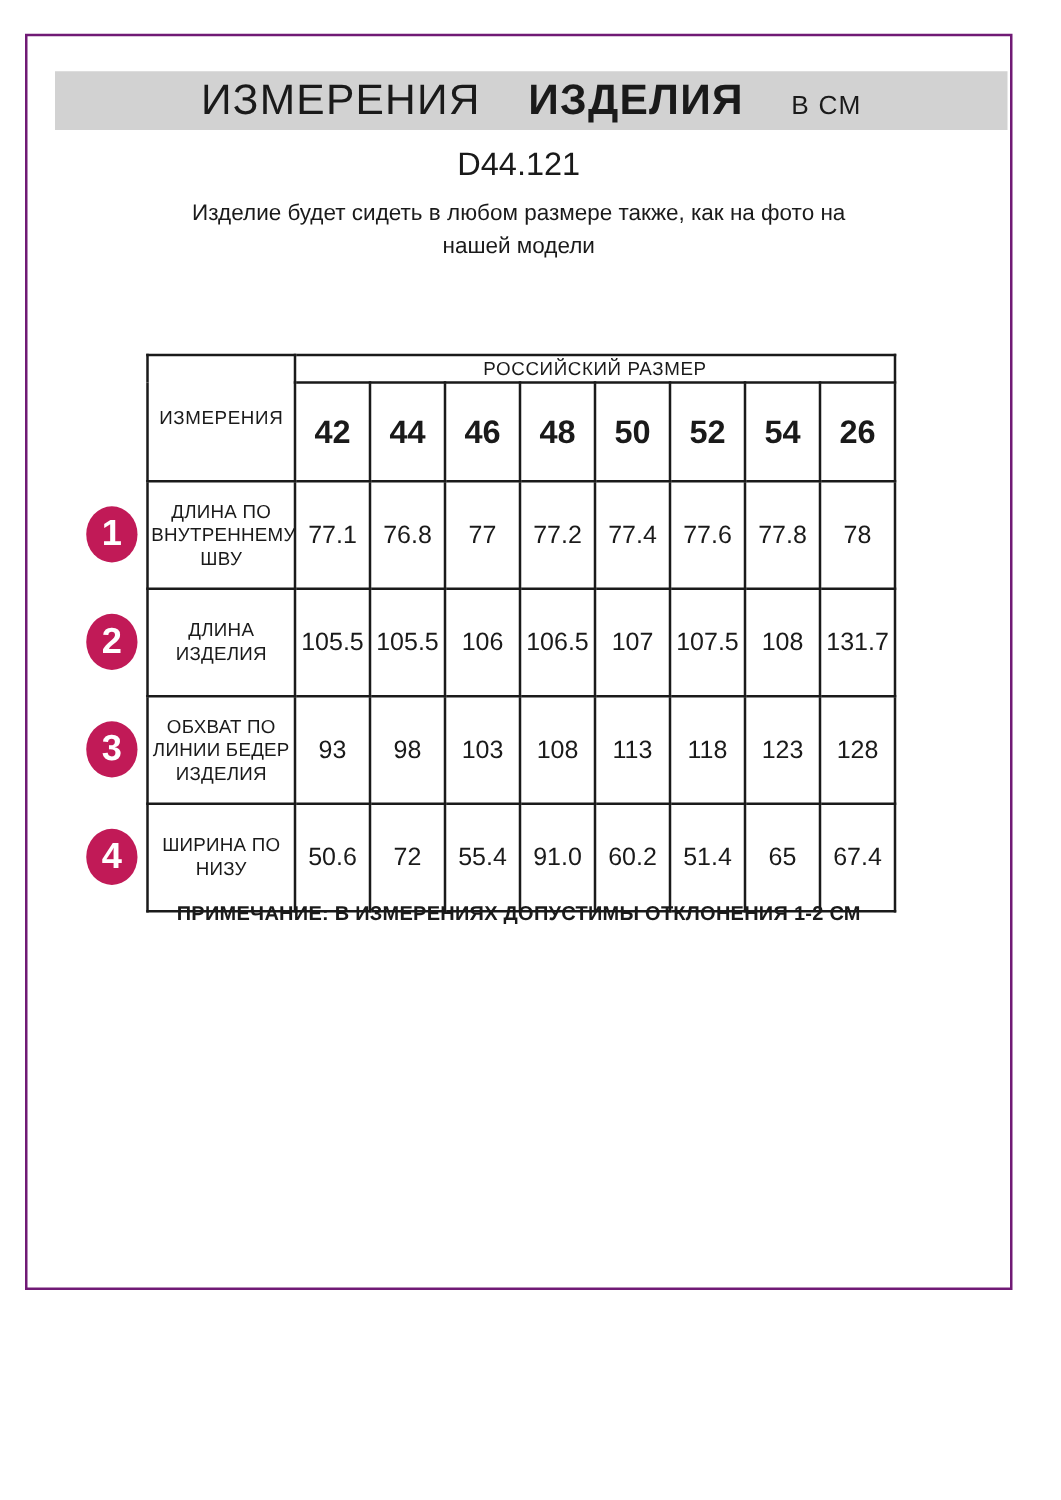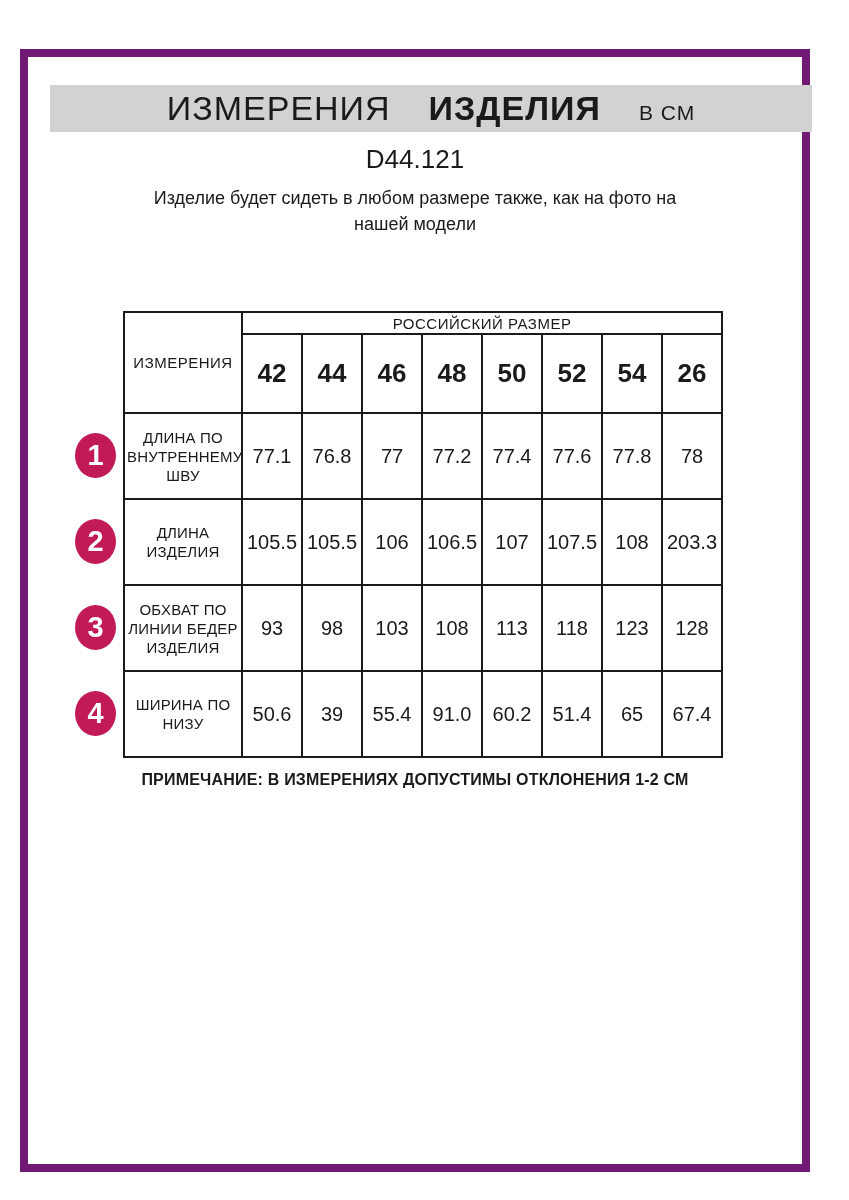--- a/index.html
+++ b/index.html
@@ -11,24 +11,23 @@
     background: #ffffff;
     font-family: "Liberation Sans", sans-serif;
     color: #1a1a1a;
     overflow: hidden;
   }
   .frame {
     position: absolute;
     left: 20px;
     top: 27px;
     width: 790px;
-    height: 1123px;
-    border: 8px solid #701a75;
+    height: 1005px;
+    border: 2px solid #701a75;
     background: #ffffff;
-    margin-top: 22px;
   }
   .title-bar {
     position: absolute;
     left: 22px;
     top: 28px;
     width: 762px;
     height: 47px;
     background: #d2d2d2;
     display: flex;
     justify-content: center;
@@ -112,21 +111,21 @@
     font-size: 29px;
     font-weight: 700;
   }
   .badge-1 { top: 122px; }
   .badge-2 { top: 208px; }
   .badge-3 { top: 294px; }
   .badge-4 { top: 380px; }
   .note {
     position: absolute;
     left: 0;
-    top: 714px;
+    top: 694px;
     width: 100%;
     text-align: center;
     font-size: 16px;
     font-weight: 700;
     letter-spacing: 0.2px;
   }
 </style>
 </head>
 <body>
 
@@ -195,37 +194,37 @@
           </tr>
           <tr class="body-row">
             <td class="row-label">ДЛИНА ИЗДЕЛИЯ</td>
             <td class="cell-value">105.5</td>
             <td class="cell-value">105.5</td>
             <td class="cell-value">106</td>
             <td class="cell-value">106.5</td>
             <td class="cell-value">107</td>
             <td class="cell-value">107.5</td>
             <td class="cell-value">108</td>
-            <td class="cell-value">203.3</td>
+            <td class="cell-value">131.7</td>
           </tr>
           <tr class="body-row">
             <td class="row-label">ОБХВАТ ПО ЛИНИИ БЕДЕР ИЗДЕЛИЯ</td>
             <td class="cell-value">93</td>
             <td class="cell-value">98</td>
             <td class="cell-value">103</td>
             <td class="cell-value">108</td>
             <td class="cell-value">113</td>
             <td class="cell-value">118</td>
             <td class="cell-value">123</td>
             <td class="cell-value">128</td>
           </tr>
           <tr class="body-row">
             <td class="row-label">ШИРИНА ПО НИЗУ</td>
             <td class="cell-value">50.6</td>
-            <td class="cell-value">39</td>
+            <td class="cell-value">72</td>
             <td class="cell-value">55.4</td>
             <td class="cell-value">91.0</td>
             <td class="cell-value">60.2</td>
             <td class="cell-value">51.4</td>
             <td class="cell-value">65</td>
             <td class="cell-value">67.4</td>
           </tr>
         </tbody>
       </table>
     </div>

